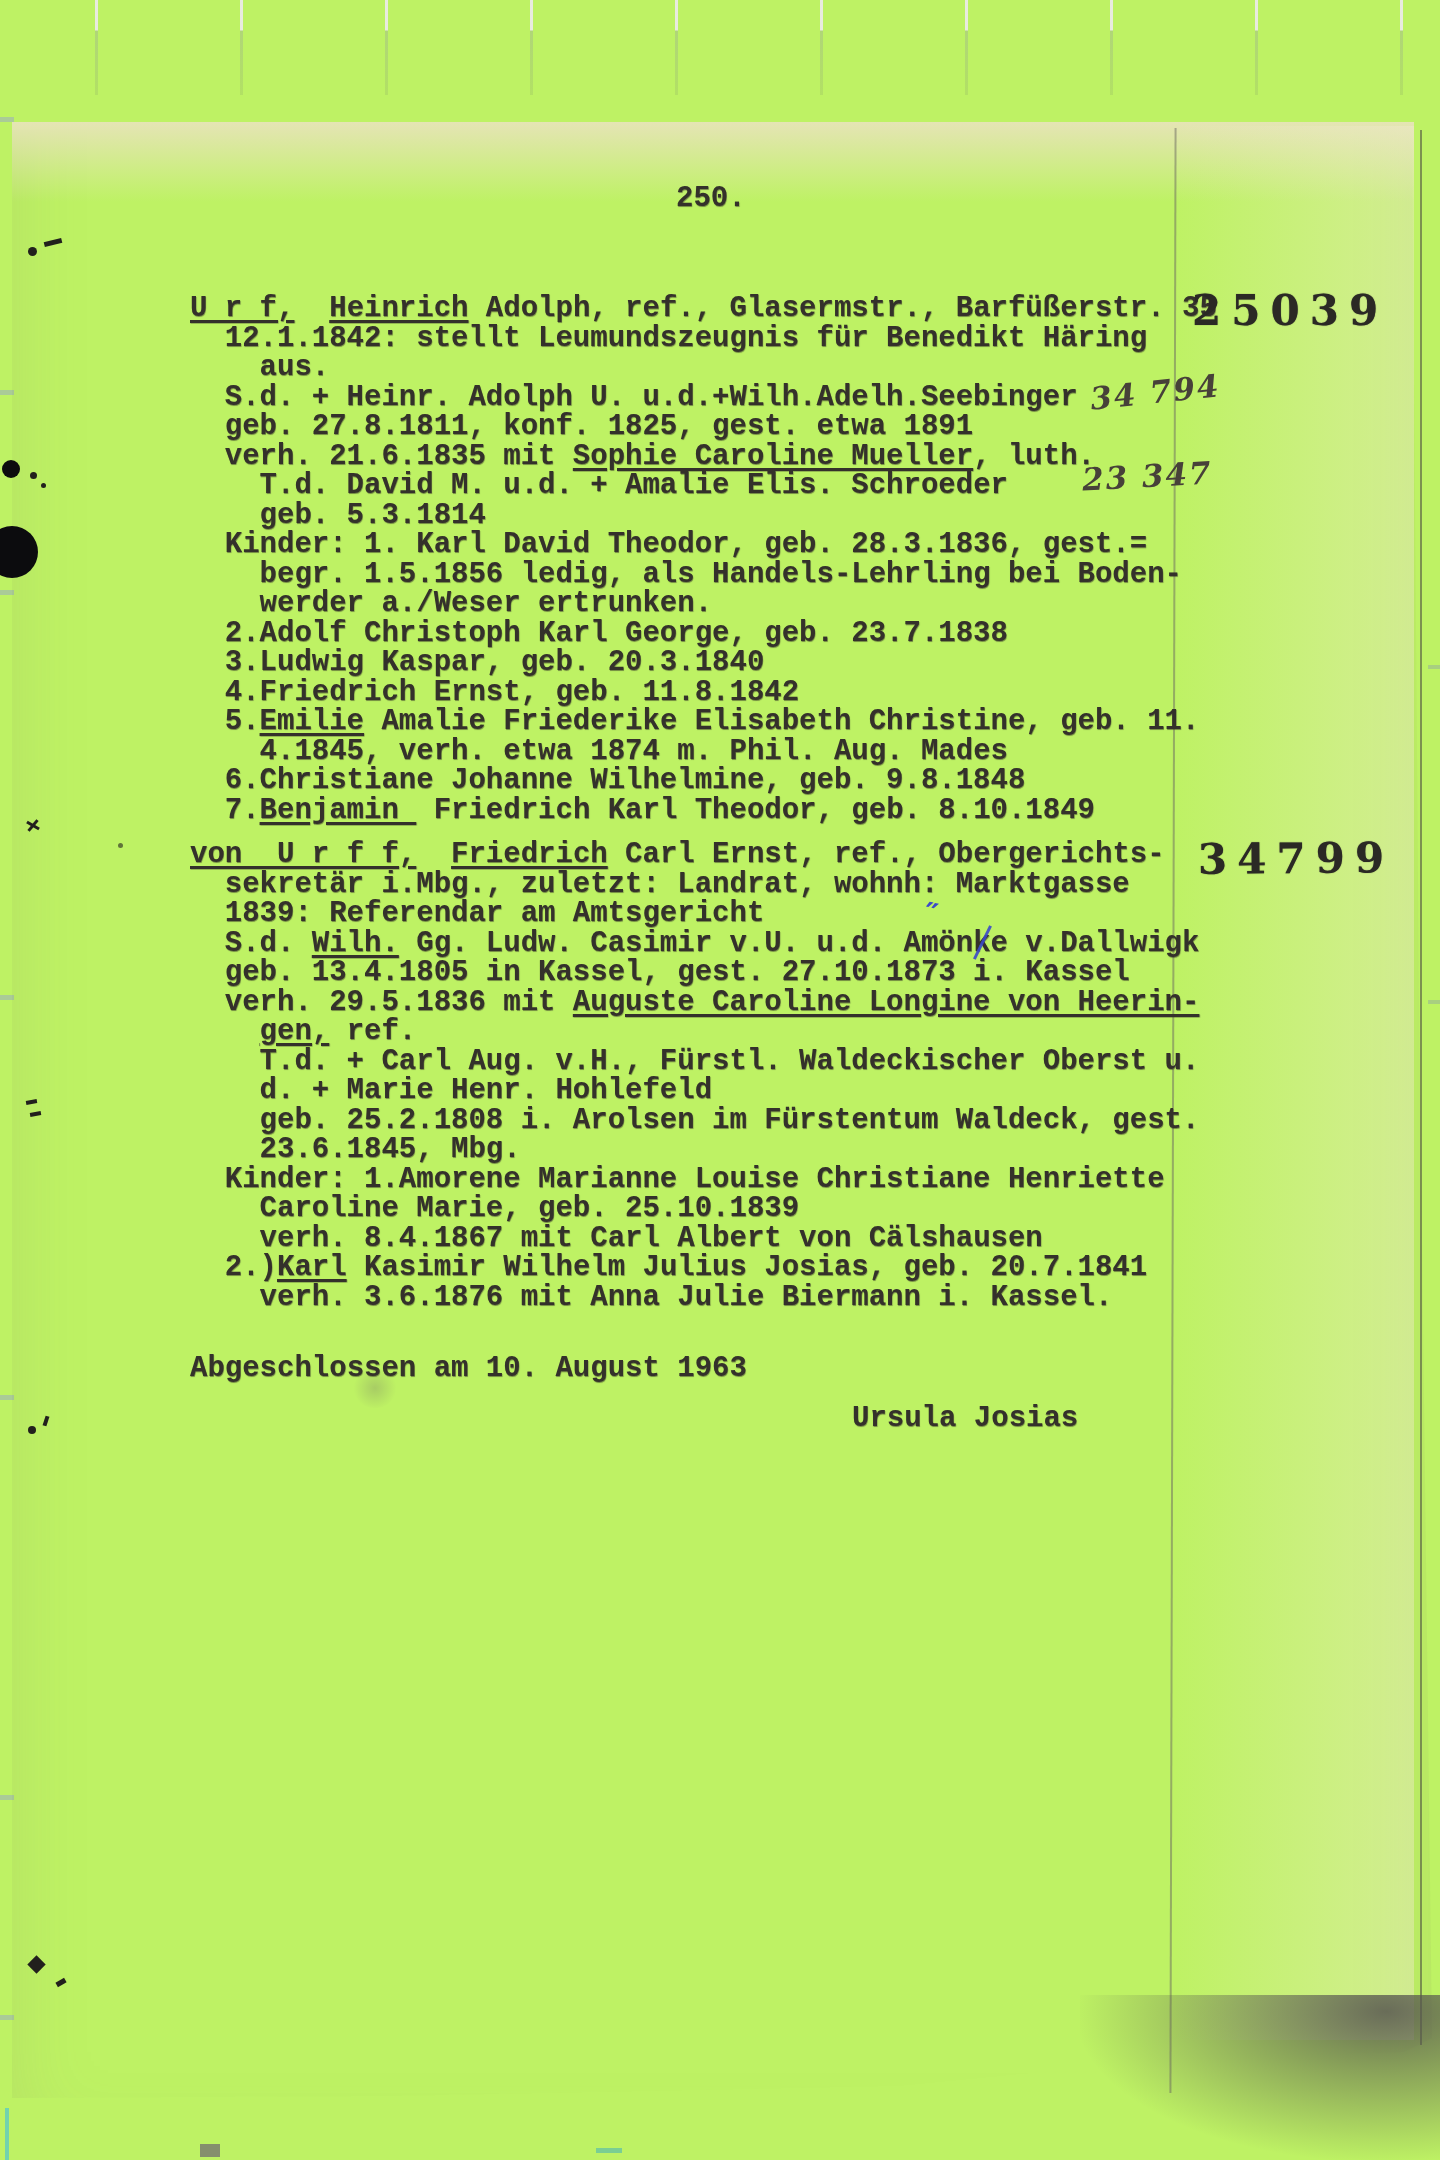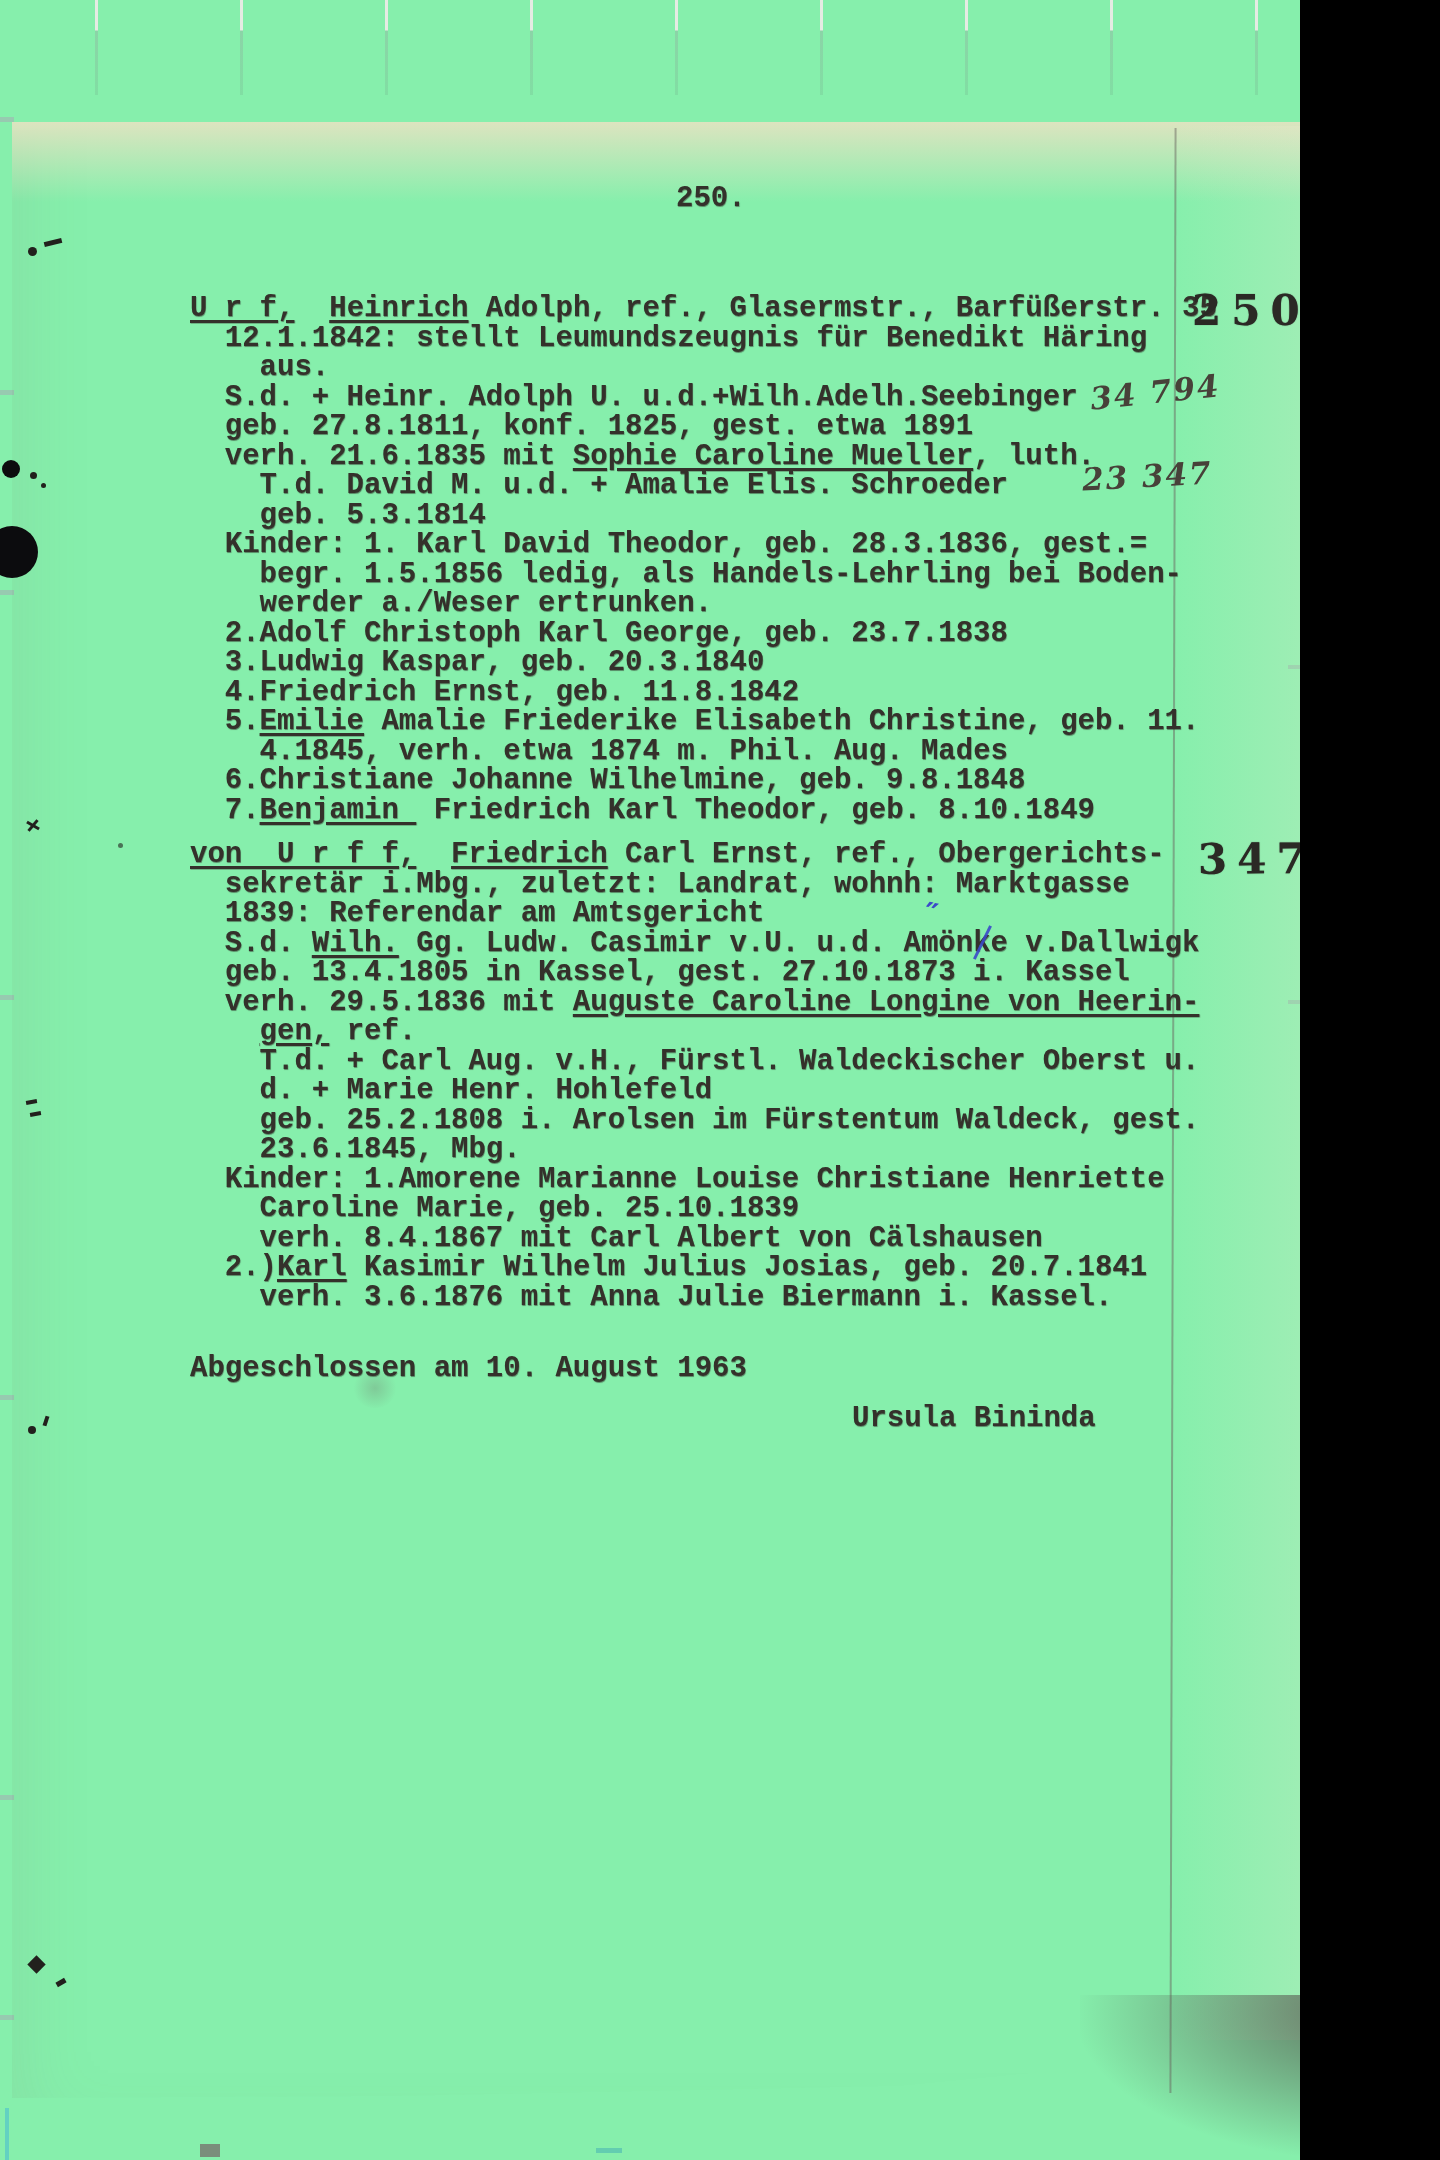--- a/index.html
+++ b/index.html
@@ -1,16 +1,16 @@
 <!DOCTYPE html>
 <html><head>
 <meta charset="utf-8">
 <style>
   html,body{margin:0;padding:0;background:#000;}
-  .scan{position:relative;width:1300px;height:2160px;background:#86efac;overflow:hidden;
+  .scan{position:relative;width:1440px;height:2160px;background:#bef264;overflow:hidden;
         font-family:"Liberation Mono","DejaVu Sans Mono",monospace;}
   
   .film-tick{position:absolute;top:0;width:3px;height:95px;
      background:linear-gradient(180deg,rgba(235,235,230,.95) 0 30px,rgba(150,160,158,.35) 31px,rgba(90,100,98,.12) 95px);}
   .edge-tick{position:absolute;left:0;width:14px;height:5px;background:#9fb6b2;opacity:.65;}
   .edge-tick-r{position:absolute;right:0;width:12px;height:4px;background:#8fa5a2;opacity:.45;}
   .cyan-corner-v{position:absolute;left:5px;top:2108px;width:4px;height:52px;background:#57c8c8;opacity:.75;}
   .cyan-dash{position:absolute;left:596px;top:2148px;width:26px;height:5px;background:#4db6b2;opacity:.6;}
   .grey-chip{position:absolute;left:200px;top:2144px;width:20px;height:13px;background:#77766f;opacity:.8;}
 
@@ -118,21 +118,21 @@
   <div class="ink" style="left:30px;top:1112px;width:11px;height:4px;transform:rotate(-10deg);"></div>
   <div class="ink dot" style="left:28px;top:1426px;width:8px;height:8px;"></div>
   <div class="ink" style="left:44px;top:1416px;width:4px;height:10px;transform:rotate(18deg);"></div>
   <div class="ink" style="left:30px;top:1958px;width:13px;height:13px;transform:rotate(45deg);"></div>
   <div class="ink" style="left:56px;top:1980px;width:10px;height:5px;transform:rotate(-30deg);"></div>
   <div class="smudge"></div>
 
   <div class="typed page-number">250.</div>
   <div class="typed typed-body" id="typed-body"><div class="entry"><div class="tline" style="padding-left: 0ch;"><span class="u">U r f,</span><span>  </span><span class="u">Heinrich</span><span> Adolph, ref., Glasermstr., Barfüßerstr. 35</span></div><div class="tline" style="padding-left: 2ch;"><span>12.1.1842: stellt Leumundszeugnis für Benedikt Häring</span></div><div class="tline" style="padding-left: 4ch;"><span>aus.</span></div><div class="tline" style="padding-left: 2ch;"><span>S.d. + Heinr. Adolph U. u.d.+Wilh.Adelh.Seebinger</span></div><div class="tline" style="padding-left: 2ch;"><span>geb. 27.8.1811, konf. 1825, gest. etwa 1891</span></div><div class="tline" style="padding-left: 2ch;"><span>verh. 21.6.1835 mit </span><span class="u">Sophie Caroline Mueller</span><span>, luth.</span></div><div class="tline" style="padding-left: 4ch;"><span>T.d. David M. u.d. + Amalie Elis. Schroeder</span></div><div class="tline" style="padding-left: 4ch;"><span>geb. 5.3.1814</span></div><div class="tline" style="padding-left: 2ch;"><span>Kinder: 1. Karl David Theodor, geb. 28.3.1836, gest.=</span></div><div class="tline" style="padding-left: 4ch;"><span>begr. 1.5.1856 ledig, als Handels-Lehrling bei Boden-</span></div><div class="tline" style="padding-left: 4ch;"><span>werder a./Weser ertrunken.</span></div><div class="tline" style="padding-left: 2ch;"><span>2.Adolf Christoph Karl George, geb. 23.7.1838</span></div><div class="tline" style="padding-left: 2ch;"><span>3.Ludwig Kaspar, geb. 20.3.1840</span></div><div class="tline" style="padding-left: 2ch;"><span>4.Friedrich Ernst, geb. 11.8.1842</span></div><div class="tline" style="padding-left: 2ch;"><span>5.</span><span class="u">Emilie</span><span> Amalie Friederike Elisabeth Christine, geb. 11.</span></div><div class="tline" style="padding-left: 4ch;"><span>4.1845, verh. etwa 1874 m. Phil. Aug. Mades</span></div><div class="tline" style="padding-left: 2ch;"><span>6.Christiane Johanne Wilhelmine, geb. 9.8.1848</span></div><div class="tline" style="padding-left: 2ch;"><span>7.</span><span class="u">Benjamin </span><span> Friedrich Karl Theodor, geb. 8.10.1849</span></div></div><div class="entry"><div class="tline" style="padding-left: 0ch;"><span class="u">von  U r f f,</span><span>  </span><span class="u">Friedrich</span><span> Carl Ernst, ref., Obergerichts-</span></div><div class="tline" style="padding-left: 2ch;"><span>sekretär i.Mbg., zuletzt: Landrat, wohnh: Marktgasse</span></div><div class="tline" style="padding-left: 2ch;"><span>1839: Referendar am Amtsgericht</span></div><div class="tline" style="padding-left: 2ch;"><span>S.d. </span><span class="u">Wilh.</span><span> Gg. Ludw. Casimir v.U. u.d. Amön</span><span class="slash">k</span><span>e v.Dallwigk</span></div><div class="tline" style="padding-left: 2ch;"><span>geb. 13.4.1805 in Kassel, gest. 27.10.1873 i. Kassel</span></div><div class="tline" style="padding-left: 2ch;"><span>verh. 29.5.1836 mit </span><span class="u">Auguste Caroline Longine von Heerin-</span></div><div class="tline" style="padding-left: 4ch;"><span class="u">gen,</span><span> ref.</span></div><div class="tline" style="padding-left: 4ch;"><span>T.d. + Carl Aug. v.H., Fürstl. Waldeckischer Oberst u.</span></div><div class="tline" style="padding-left: 4ch;"><span>d. + Marie Henr. Hohlefeld</span></div><div class="tline" style="padding-left: 4ch;"><span>geb. 25.2.1808 i. Arolsen im Fürstentum Waldeck, gest.</span></div><div class="tline" style="padding-left: 4ch;"><span>23.6.1845, Mbg.</span></div><div class="tline" style="padding-left: 2ch;"><span>Kinder: 1.Amorene Marianne Louise Christiane Henriette</span></div><div class="tline" style="padding-left: 4ch;"><span>Caroline Marie, geb. 25.10.1839</span></div><div class="tline" style="padding-left: 4ch;"><span>verh. 8.4.1867 mit Carl Albert von Cälshausen</span></div><div class="tline" style="padding-left: 2ch;"><span>2.)</span><span class="u">Karl</span><span> Kasimir Wilhelm Julius Josias, geb. 20.7.1841</span></div><div class="tline" style="padding-left: 4ch;"><span>verh. 3.6.1876 mit Anna Julie Biermann i. Kassel.</span></div></div></div>
   <div class="typed closing">Abgeschlossen am 10. August 1963</div>
-  <div class="typed signature">Ursula Bininda</div>
+  <div class="typed signature">Ursula Josias</div>
 
   <div class="stamp stamp-1">25039</div>
   <div class="stamp stamp-2">34799</div>
   <div class="handwriting hw-1">34 794</div>
   <div class="handwriting hw-2">23 347</div>
   <div class="blue-umlaut">″</div>
 
 </div>
 
 </body></html>

